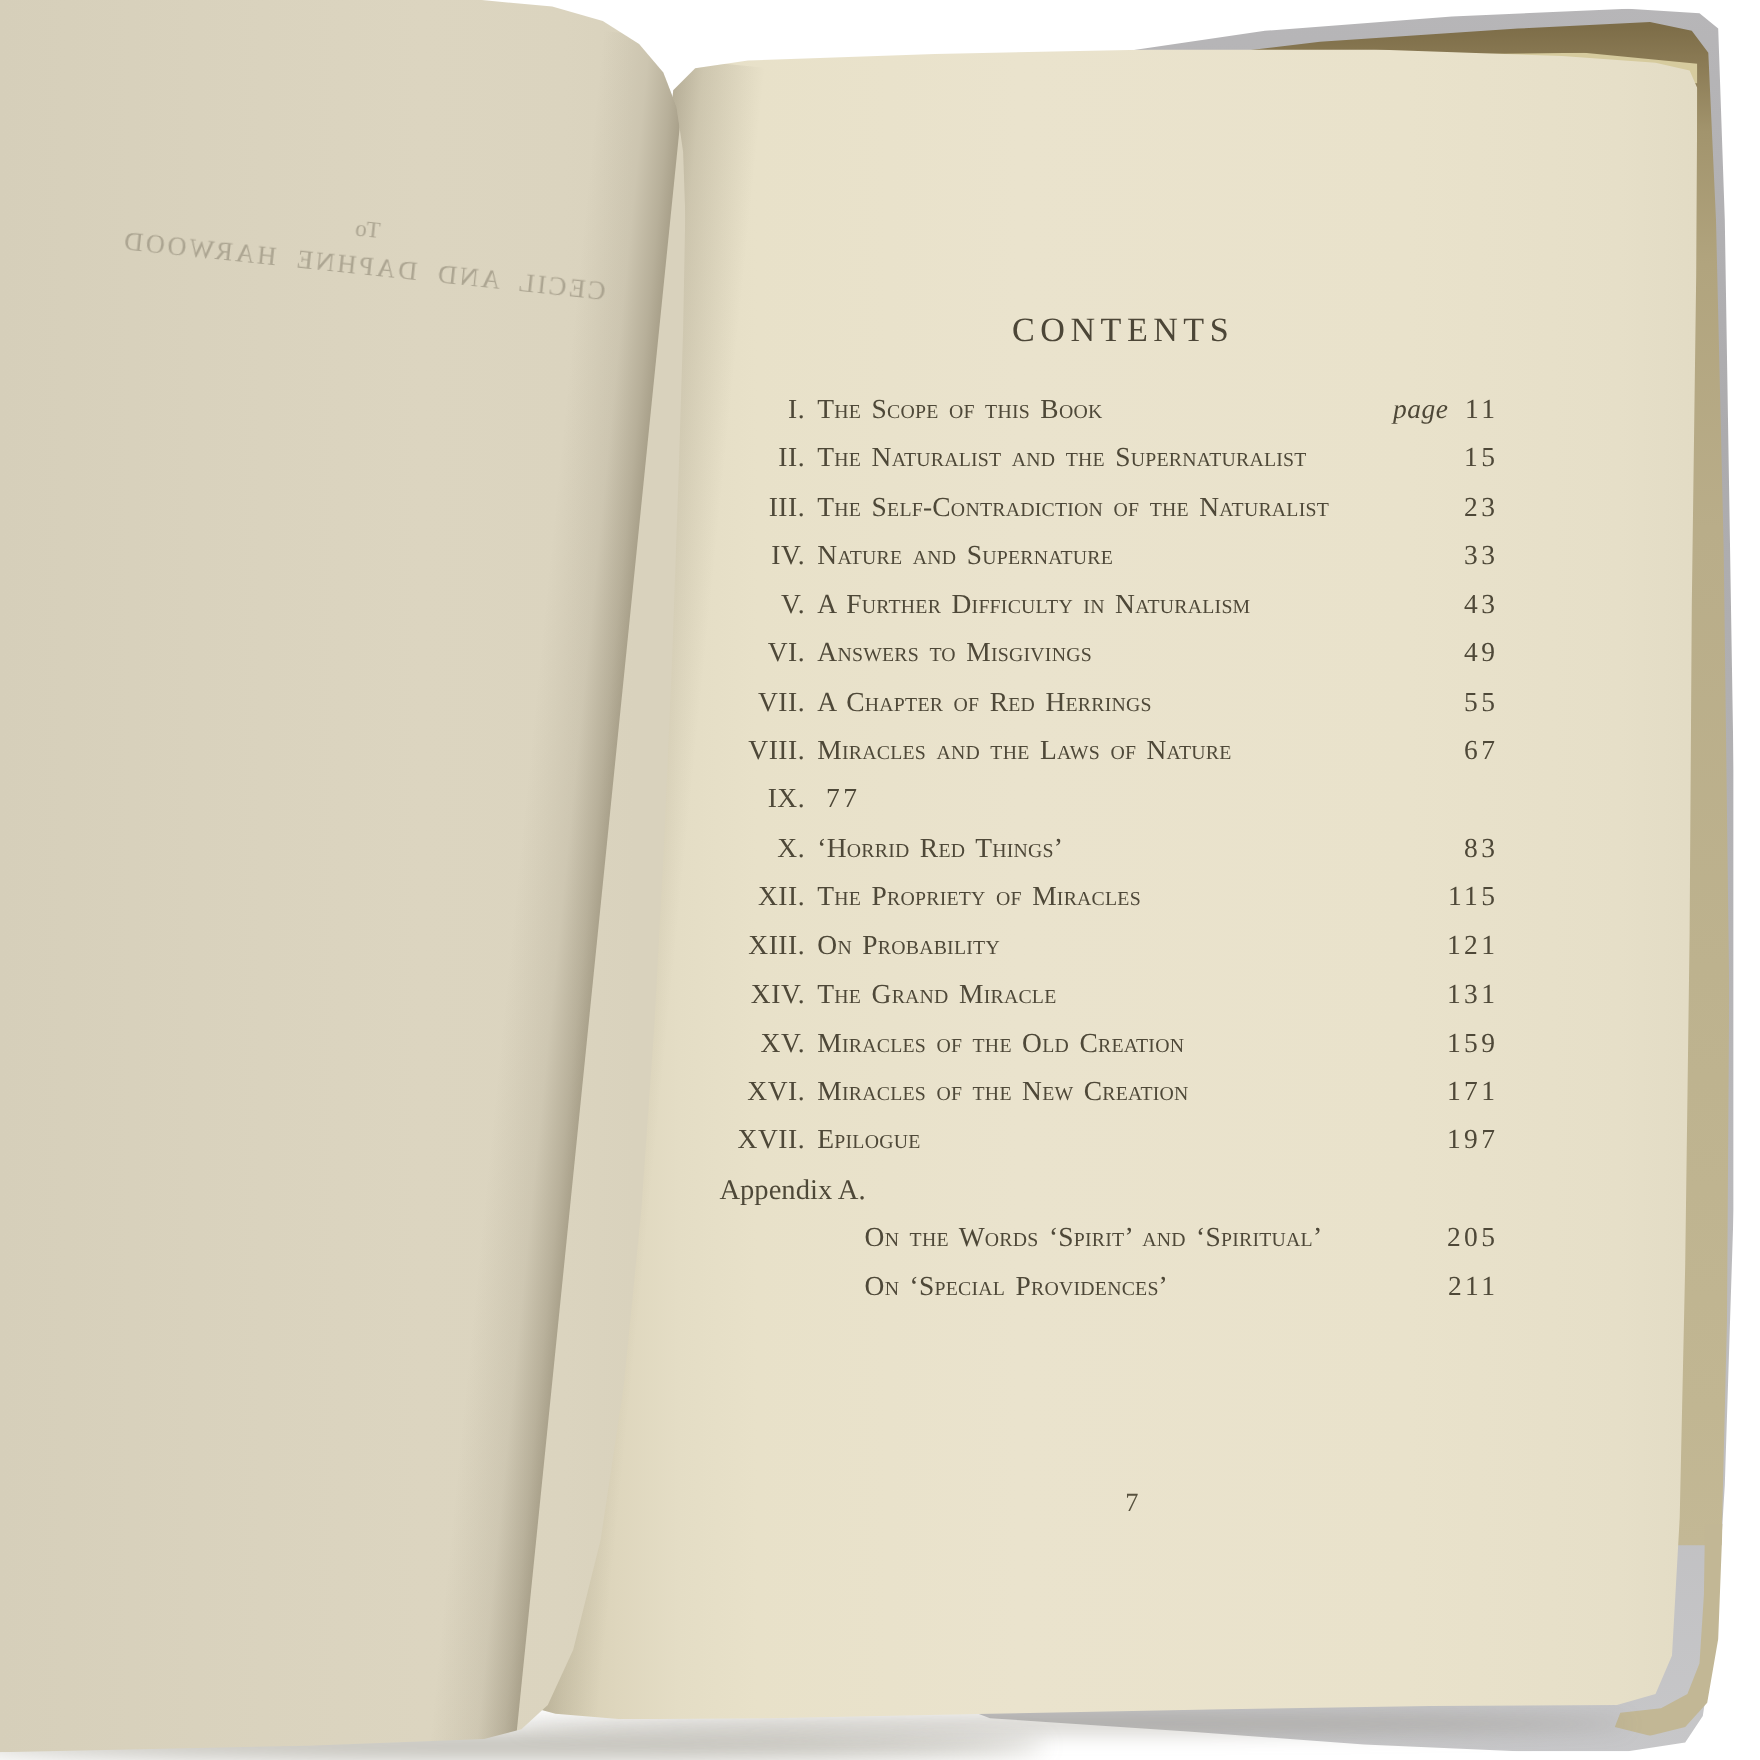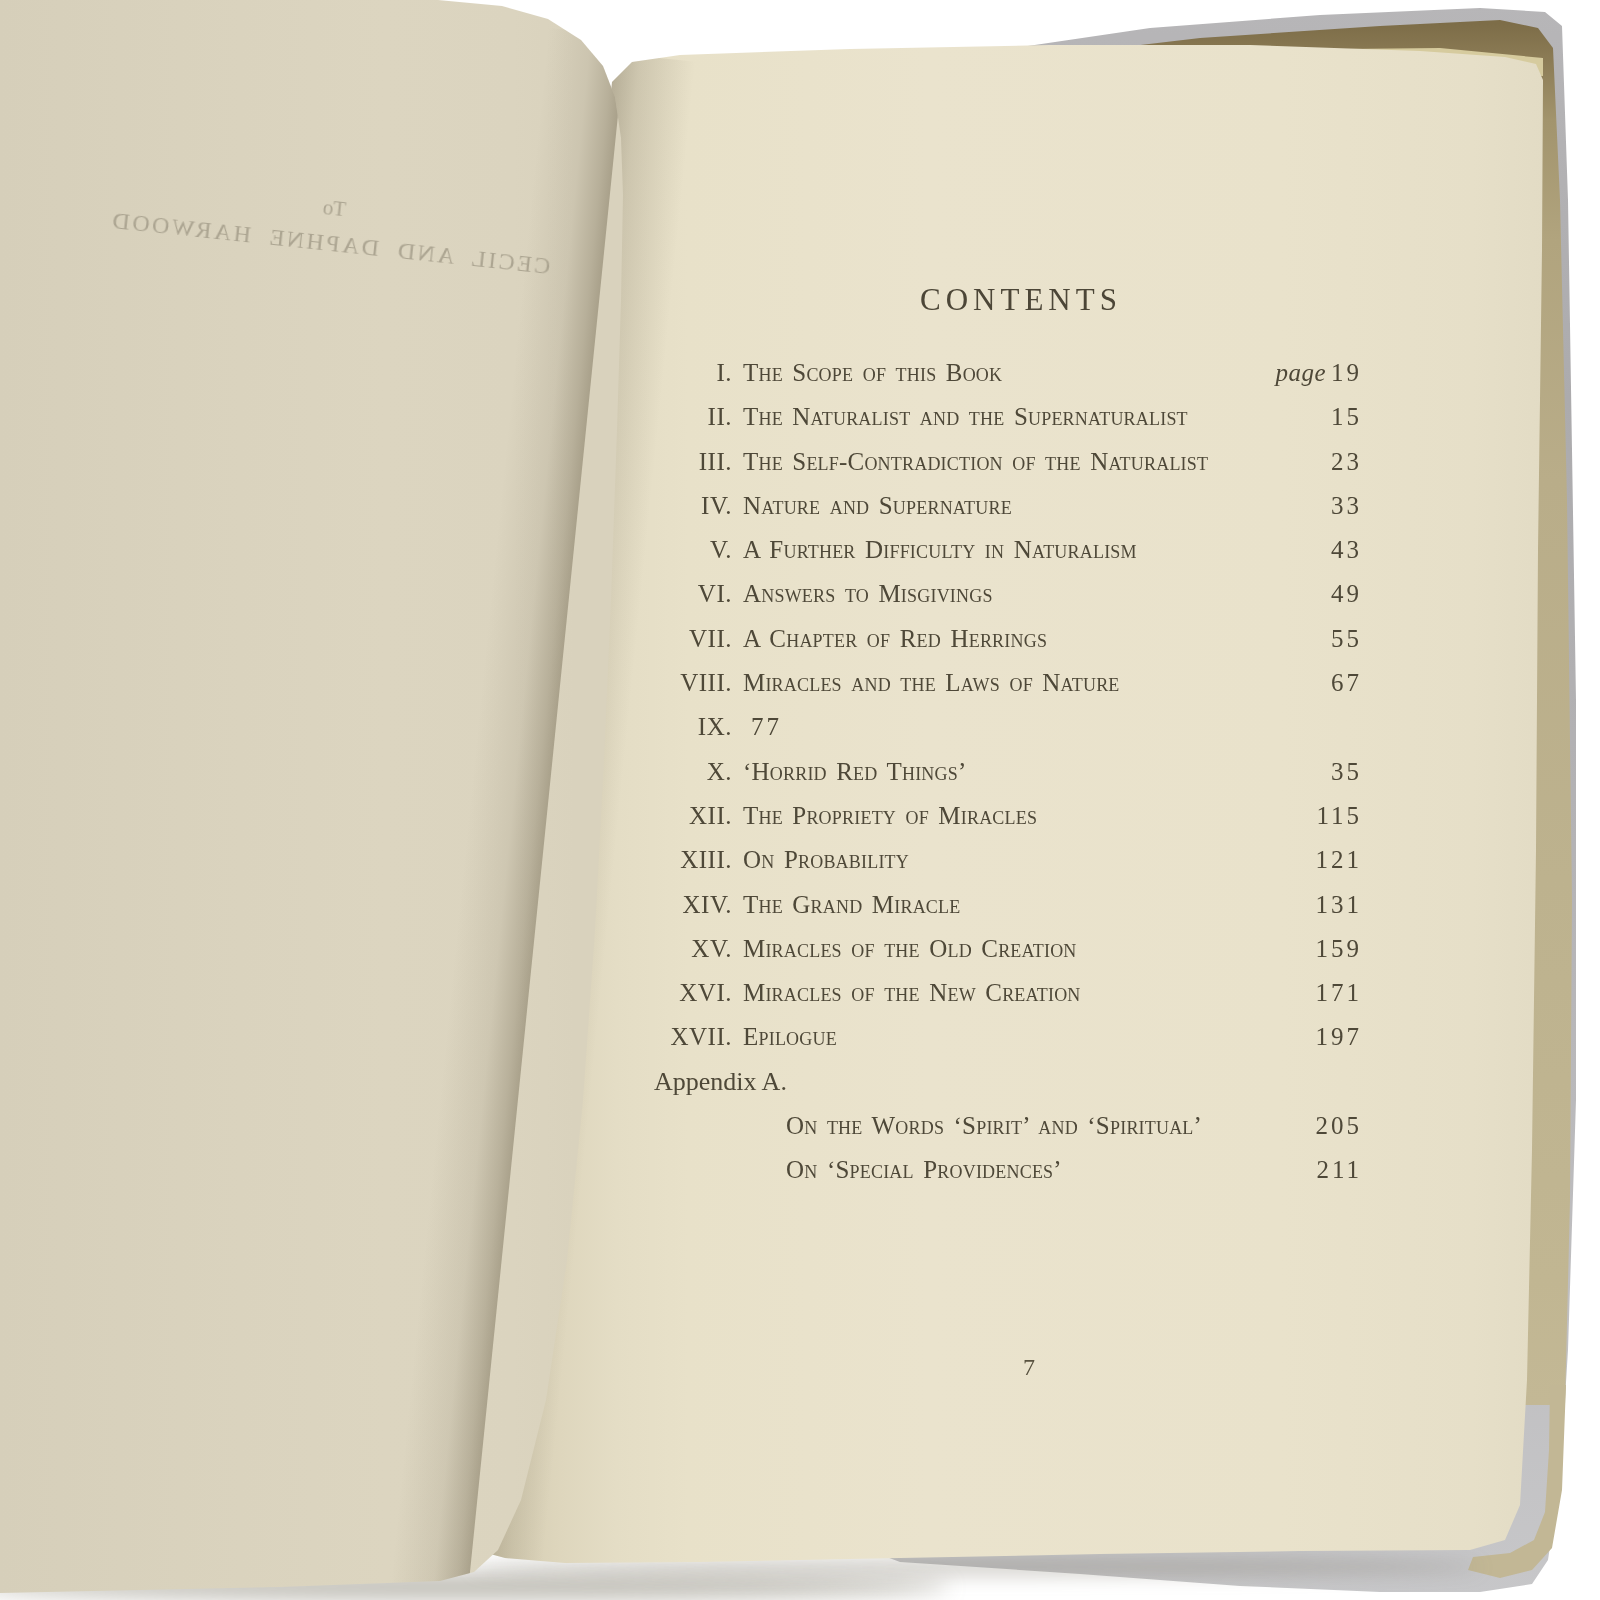--- a/index.html
+++ b/index.html
@@ -82,21 +82,21 @@
   .heading{position:absolute;top:282px;left:0;width:100%;text-align:center;text-indent:40px;
     font-size:31px;letter-spacing:5px;color:#4c4637;}
   .rows{position:absolute;top:351px;left:0;right:0;}
   .trow{display:flex;align-items:baseline;height:44.3px;line-height:44.3px;font-size:25px;}
   .num{width:92px;text-align:right;padding-right:11px;flex:none;letter-spacing:.5px;}
   .ttl{flex:1;font-variant:small-caps;white-space:nowrap;letter-spacing:.2px;word-spacing:3px;}
   .subttl{flex:1;font-variant:small-caps;white-space:nowrap;letter-spacing:.2px;word-spacing:3px;
     padding-left:146px;}
   .app{padding-left:14px;font-size:26px;text-align:center;}
   .pg{white-space:nowrap;letter-spacing:3px;margin-left:8px;}
-  .pword{font-style:italic;letter-spacing:.5px;margin-right:5px;font-variant:normal;}
+  .pword{font-style:italic;letter-spacing:.5px;margin-right:15px;font-variant:normal;}
   .folio{position:absolute;left:1006px;top:1354px;width:46px;text-align:center;
     font-size:24px;color:#58523f;}
 </style>
 </head>
 <body>
 
 <div class="abs jacket"></div>
 <div class="abs cover"></div>
 <div class="abs cover-corner"></div>
 <div class="abs edge-strip"></div>
@@ -104,21 +104,21 @@
 <div class="shadow2"></div>
 
 <div class="abs right-page">
   <div class="gutter-shade"></div>
   <div class="toc">
     <div class="heading">CONTENTS</div>
     <div class="rows" id="toc-rows">
         <div class="trow chapter">
           <span class="num">I.</span>
           <span class="ttl">The Scope of this Book</span>
-          <span class="pg"><i class="pword">page</i><span>19</span></span>
+          <span class="pg"><i class="pword">page</i><span>11</span></span>
         </div>
         <div class="trow chapter">
           <span class="num">II.</span>
           <span class="ttl">The Naturalist and the Supernaturalist</span>
           <span class="pg"><span>15</span></span>
         </div>
         <div class="trow chapter">
           <span class="num">III.</span>
           <span class="ttl">The Self-Contradiction of the Naturalist</span>
           <span class="pg"><span>23</span></span>
@@ -148,21 +148,21 @@
           <span class="ttl">Miracles and the Laws of Nature</span>
           <span class="pg"><span>67</span></span>
         </div>
         <div class="trow chapter">
           <span class="num">IX.</span>
           <span class="pg"><span>77</span></span>
         </div>
         <div class="trow chapter">
           <span class="num">X.</span>
           <span class="ttl">‘Horrid Red Things’</span>
-          <span class="pg"><span>35</span></span>
+          <span class="pg"><span>83</span></span>
         </div>
         <div class="trow chapter">
           <span class="num">XII.</span>
           <span class="ttl">The Propriety of Miracles</span>
           <span class="pg"><span>115</span></span>
         </div>
         <div class="trow chapter">
           <span class="num">XIII.</span>
           <span class="ttl">On Probability</span>
           <span class="pg"><span>121</span></span>

